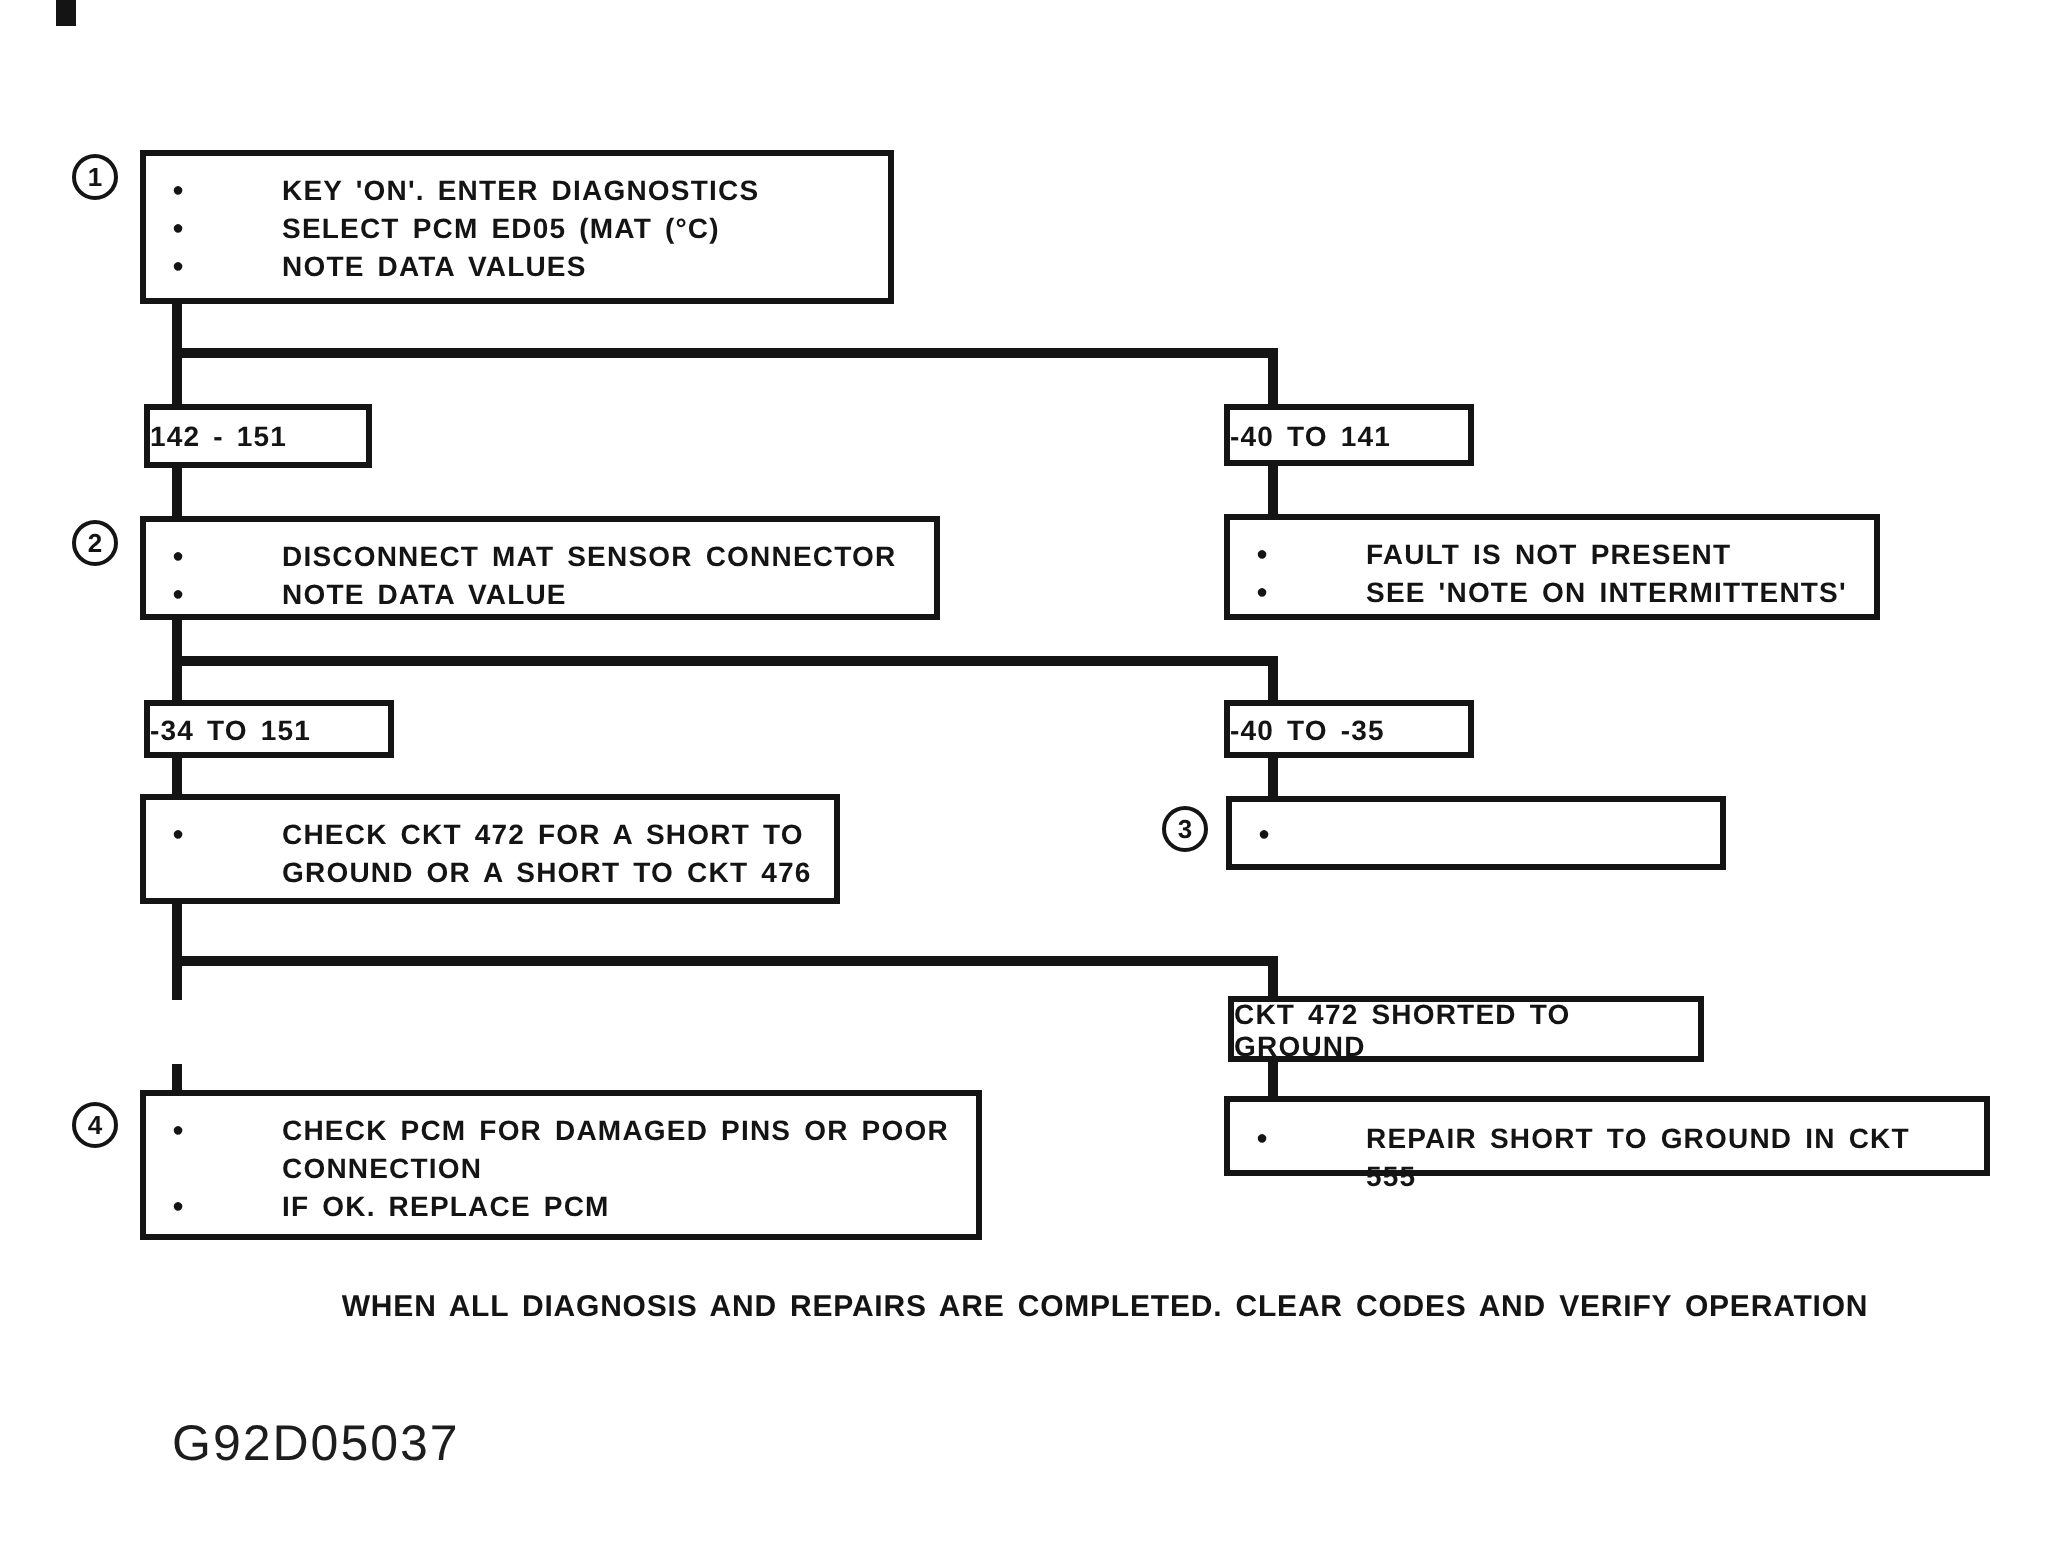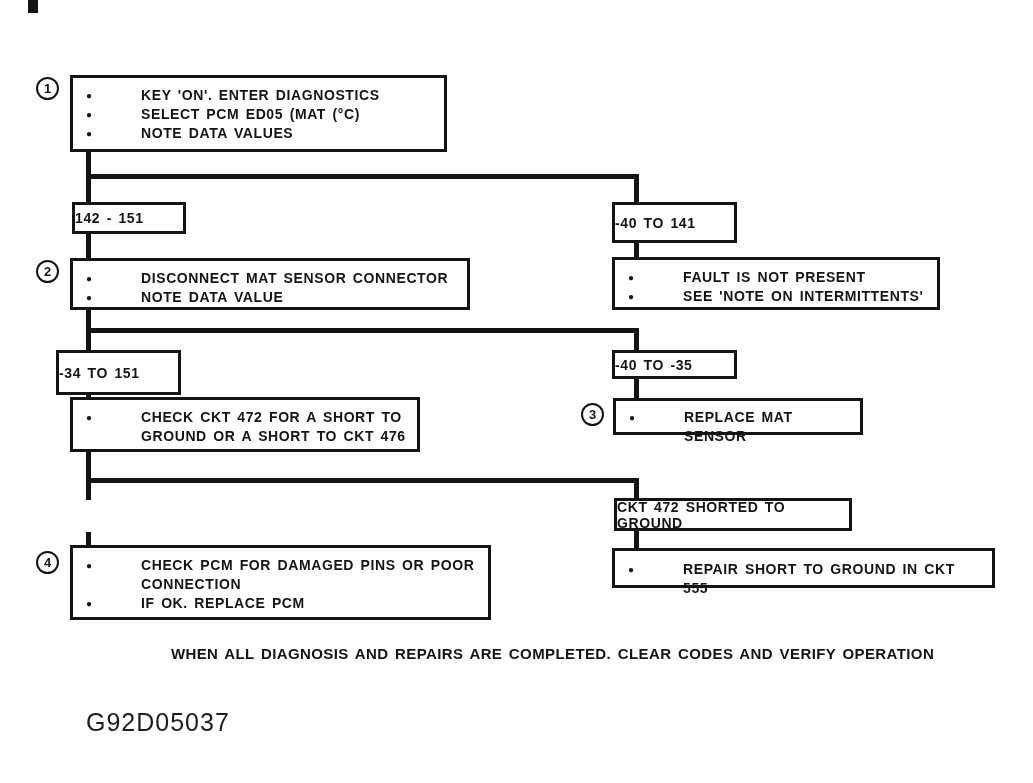--- a/index.html
+++ b/index.html
@@ -83,21 +83,21 @@
       </div>
       <div class="bullet-row">
         <span class="bullet">●</span>
         <span class="bullet-text">NOTE DATA VALUES</span>
       </div>
     </div>
 
   <div class="box label-box" style="left:72px;top:202px;width:114px;height:32px;">
     <span>142 - 151</span>
   </div>
-  <div class="box label-box" style="left:612px;top:202px;width:125px;height:41px;">
+  <div class="box label-box" style="left:612px;top:202px;width:125px;height:31px;">
     <span>-40 TO 141</span>
   </div>
 
   <div class="num-circle" style="left:36px;top:260px;">
     <span>2</span>
   </div>
   <div class="box bullets" style="left:70px;top:258px;width:400px;height:52px;">
       <div class="bullet-row">
         <span class="bullet">●</span>
         <span class="bullet-text">DISCONNECT MAT SENSOR CONNECTOR</span>
@@ -112,41 +112,40 @@
       <div class="bullet-row">
         <span class="bullet">●</span>
         <span class="bullet-text">FAULT IS NOT PRESENT</span>
       </div>
       <div class="bullet-row">
         <span class="bullet">●</span>
         <span class="bullet-text">SEE 'NOTE ON INTERMITTENTS'</span>
       </div>
     </div>
 
-  <div class="box label-box" style="left:56px;top:350px;width:125px;height:45px;">
+  <div class="box label-box" style="left:72px;top:350px;width:125px;height:29px;">
     <span>-34 TO 151</span>
   </div>
   <div class="box label-box" style="left:612px;top:350px;width:125px;height:29px;">
     <span>-40 TO -35</span>
   </div>
 
   <div class="box bullets" style="left:70px;top:397px;width:350px;height:55px;">
       <div class="bullet-row">
         <span class="bullet">●</span>
         <span class="bullet-text">CHECK CKT 472 FOR A SHORT TO GROUND OR A SHORT TO CKT 476</span>
       </div>
     </div>
 
   <div class="num-circle" style="left:581px;top:403px;">
     <span>3</span>
   </div>
   <div class="box bullets" style="left:613px;top:398px;width:250px;height:37px;padding-top:7px;">
       <div class="bullet-row">
         <span class="bullet">●</span>
-        <span class="bullet-text">REPLACE MAT SENSOR</span>
       </div>
     </div>
 
   <div class="box label-box" style="left:614px;top:498px;width:238px;height:33px;">
     <span>CKT 472 SHORTED TO GROUND</span>
   </div>
 
   <div class="num-circle" style="left:36px;top:551px;">
     <span>4</span>
   </div>

